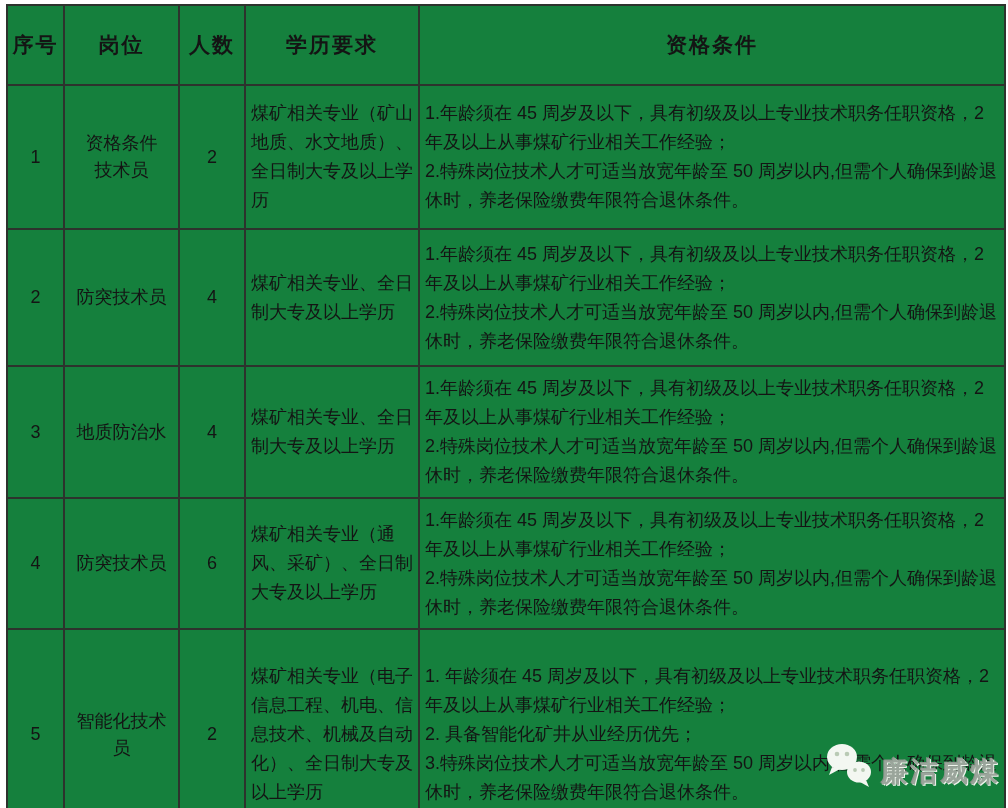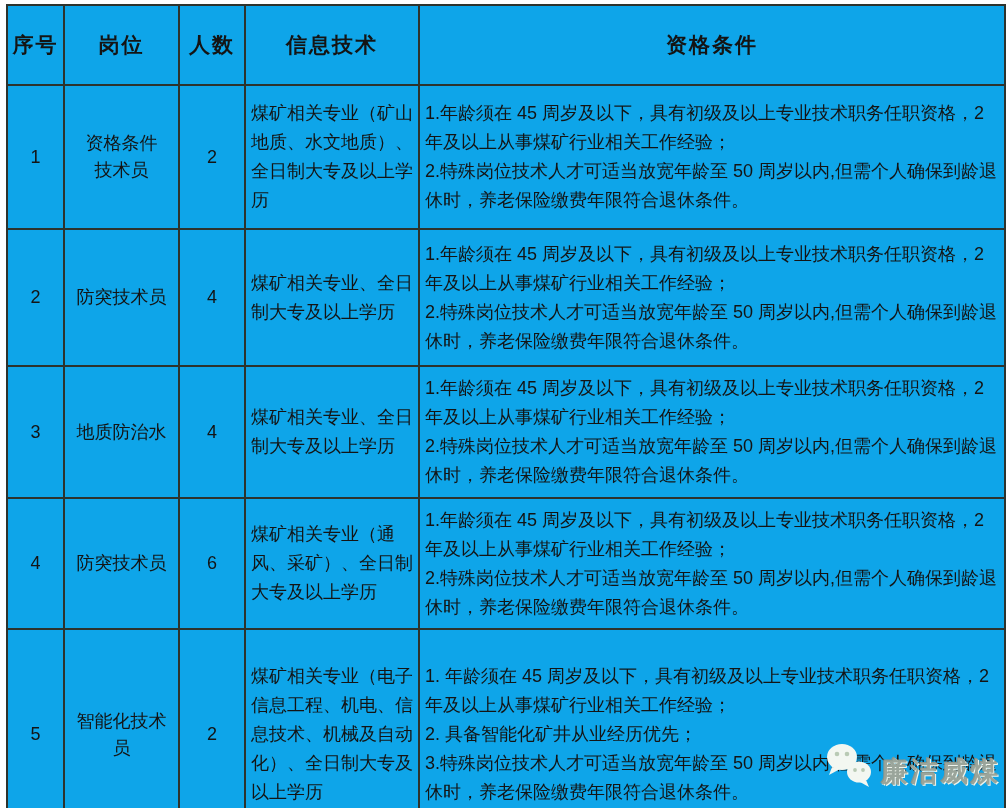--- a/index.html
+++ b/index.html
@@ -12,21 +12,21 @@
     color: #141414;
     overflow: hidden;
   }
   table.recruit {
     border-collapse: collapse;
     table-layout: fixed;
     margin: 4px 0 0 6px;
     width: 998px;
   }
   table.recruit th, table.recruit td {
-    background: #0ea5e9;
+    background: #15803d;
     border: 2px solid #2d332d;
     box-sizing: border-box;
     overflow: hidden;
   }
   thead th {
     height: 80px;
     font-size: 21px;
     font-weight: bold;
     text-align: center;
     vertical-align: middle;
@@ -85,21 +85,21 @@
       <col style="width:115px">
       <col style="width:66px">
       <col style="width:174px">
       <col style="width:586px">
     </colgroup>
     <thead>
       <tr>
         <th>序号</th>
         <th>岗位</th>
         <th>人数</th>
-        <th>信息技术</th>
+        <th>学历要求</th>
         <th>资格条件</th>
       </tr>
     </thead>
     <tbody>
       <tr class="r1">
         <td class="c-center">1</td>
         <td class="c-center">资格条件
 技术员</td>
         <td class="c-center">2</td>
         <td class="c-left">煤矿相关专业（矿山地质、水文地质）、全日制大专及以上学历</td>

